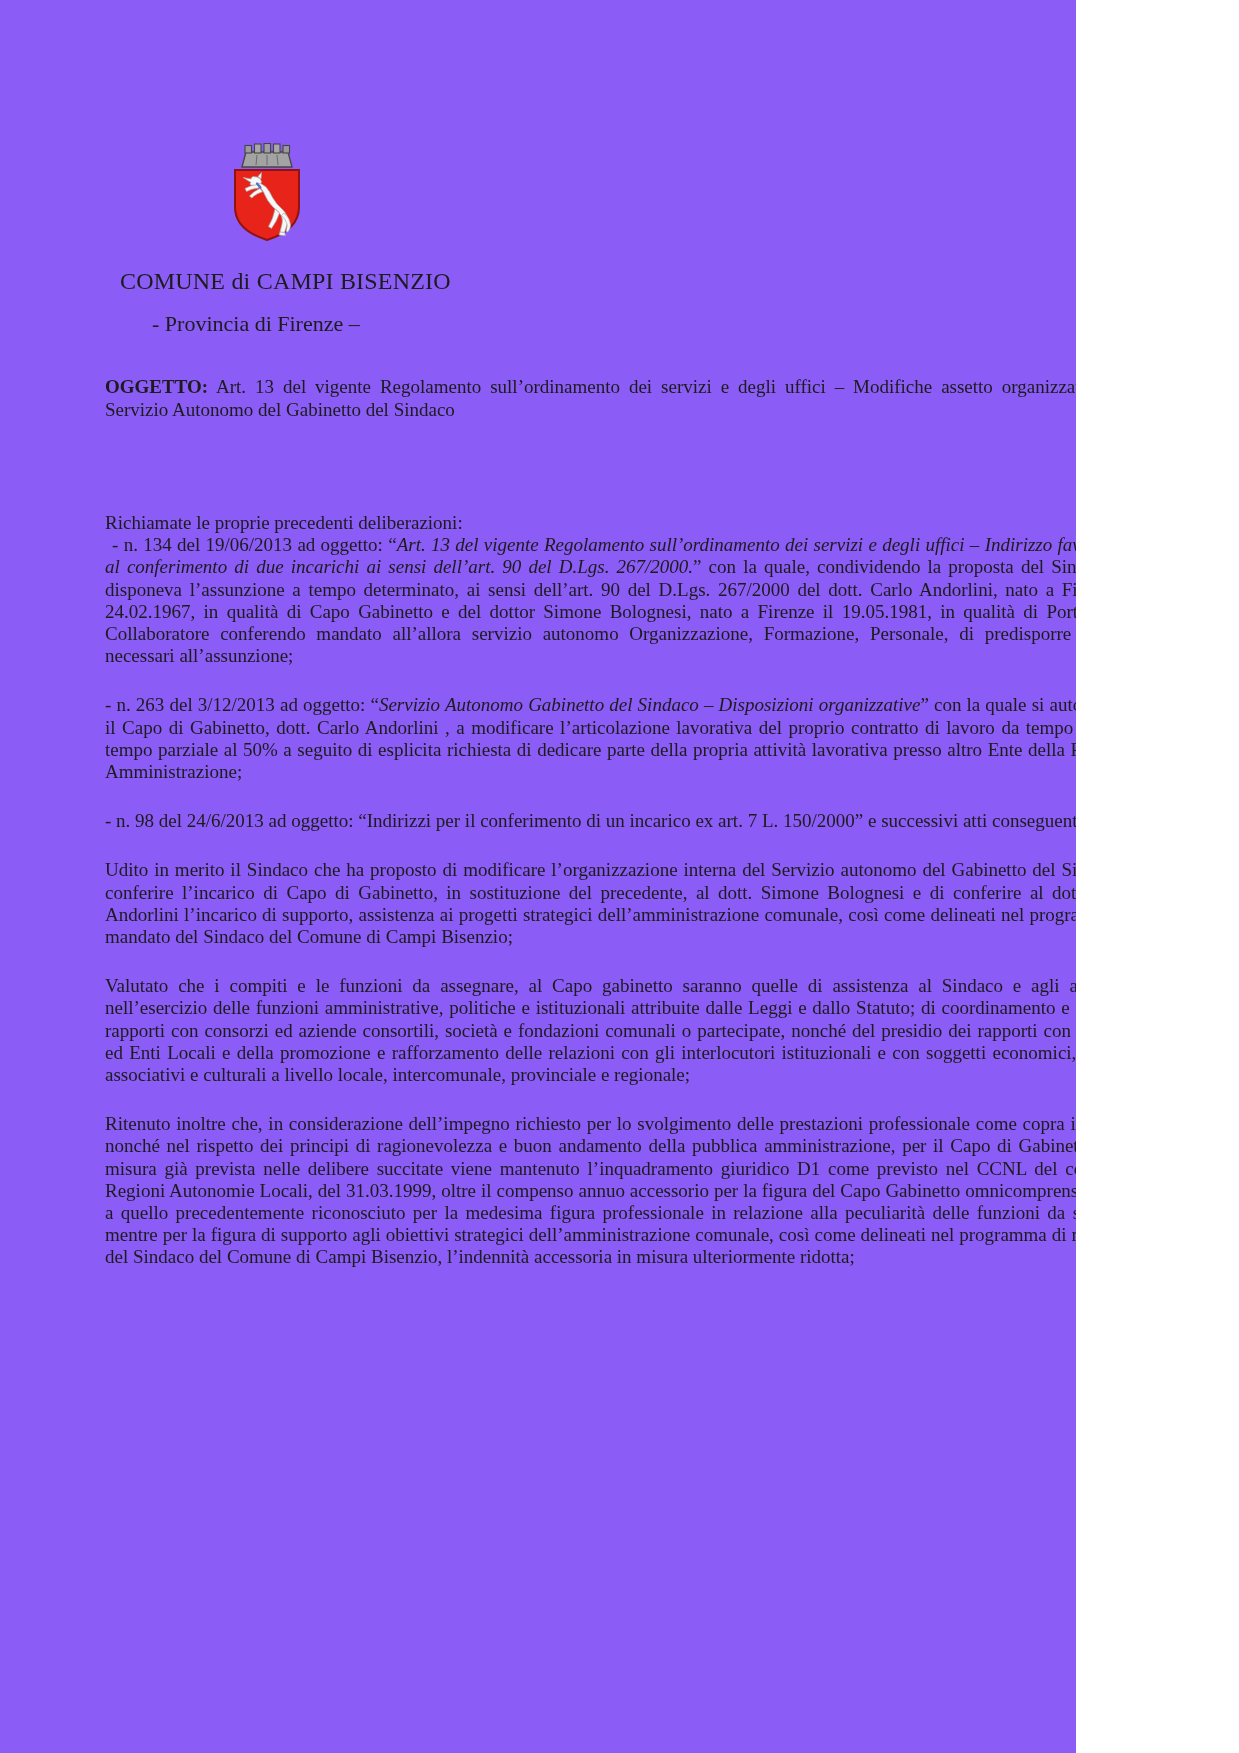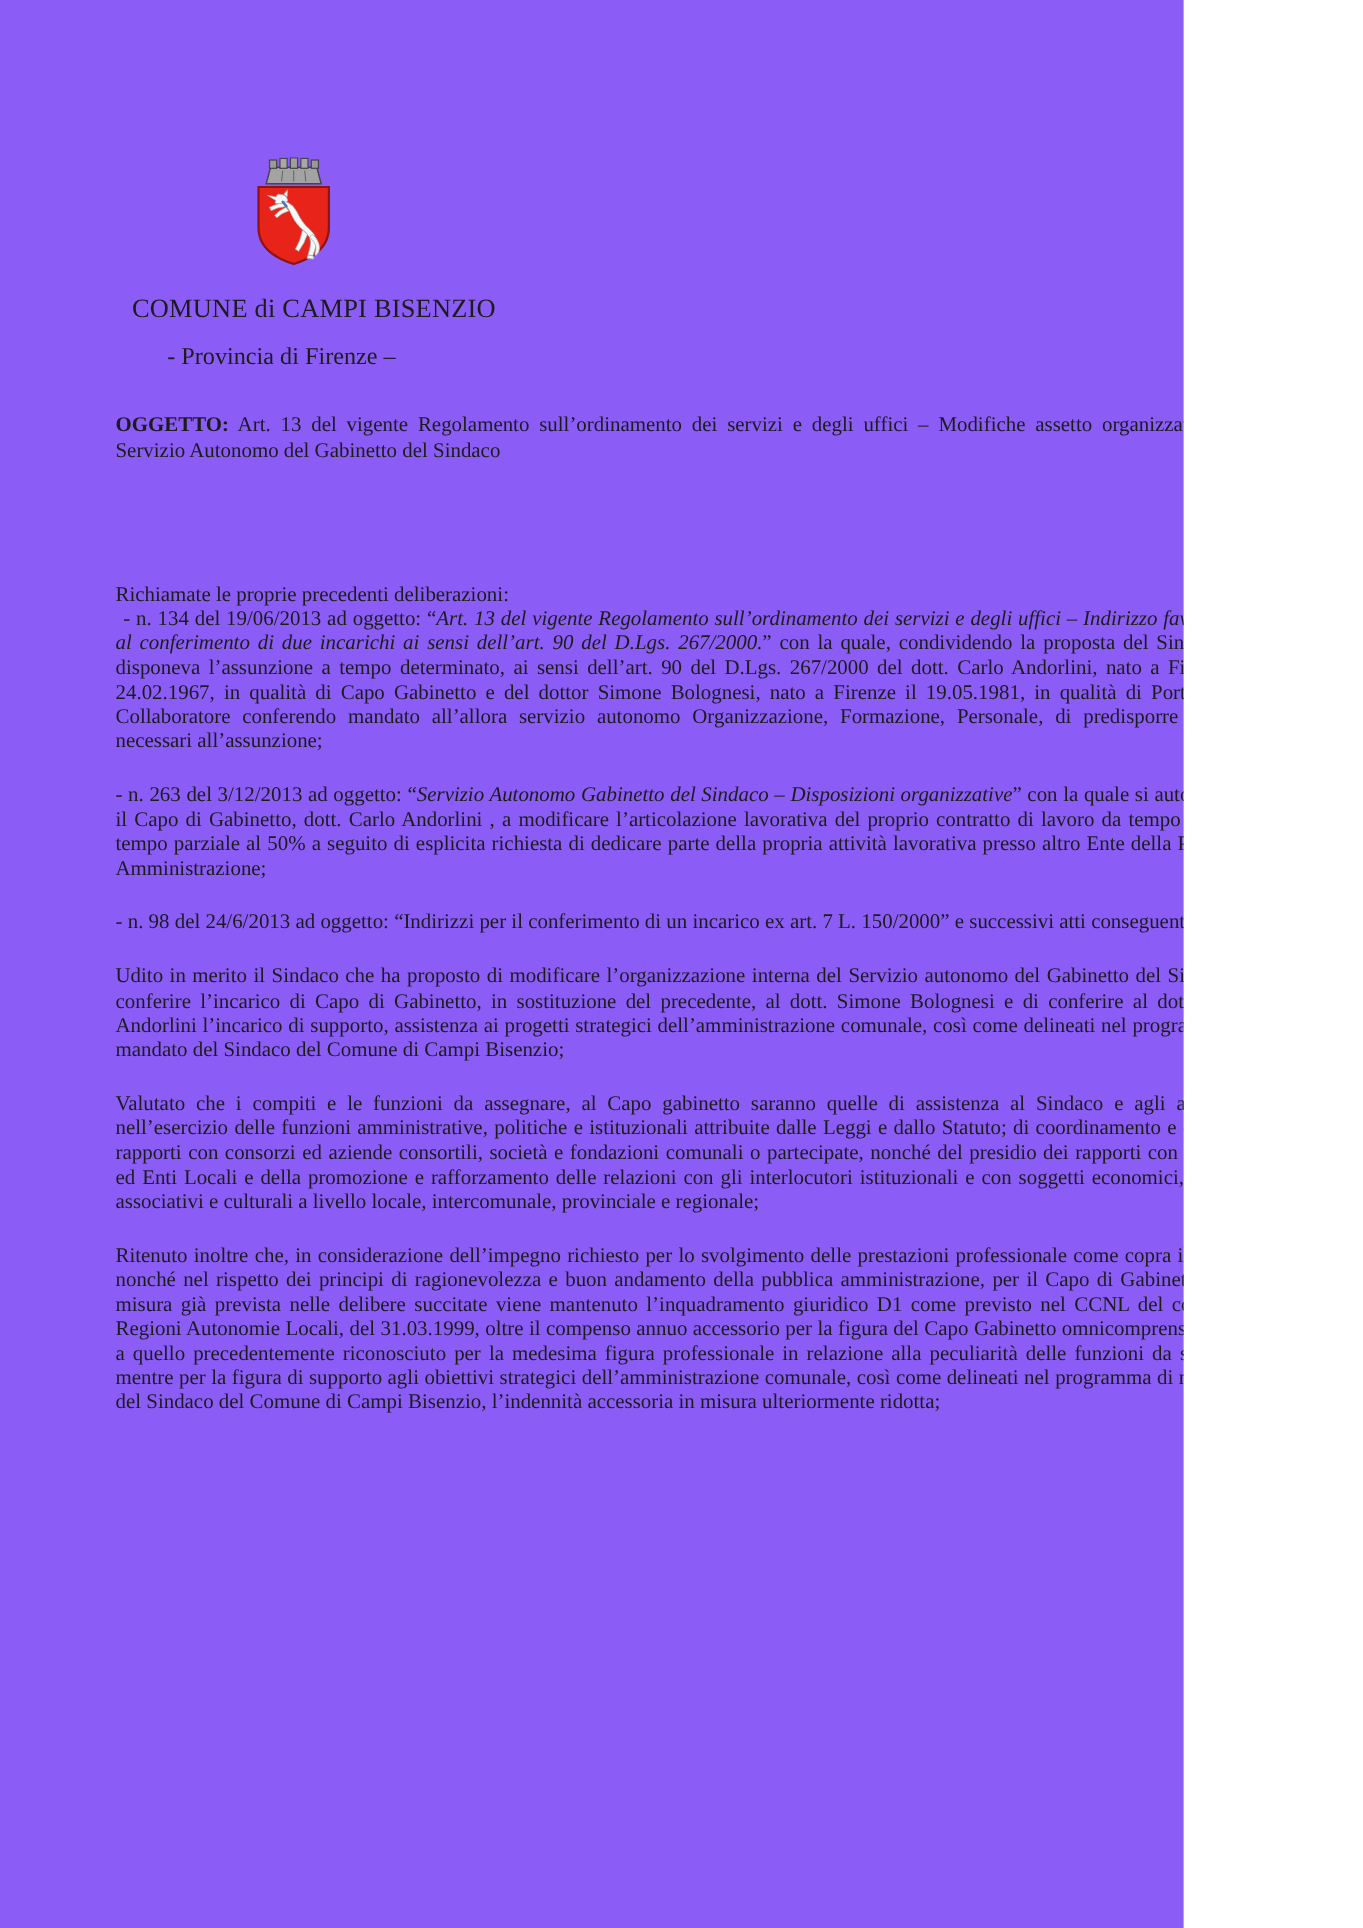--- a/index.html
+++ b/index.html
@@ -52,21 +52,21 @@
     top: 452px;
     width: 1032px;
     text-align: center;
     font-size: 19.5px;
     letter-spacing: 0.4px;
     white-space: nowrap;
   }
   .doc-body {
     position: absolute;
     left: 105px;
-    top: 530px;
+    top: 512px;
     width: 1032px;
     font-size: 19px;
     line-height: 22.2px;
   }
   .para {
     margin: 0 0 27px 0;
     text-align: justify;
   }
   .para.flush { margin-bottom: 0; }
   .para.indent { text-indent: 7px; }

